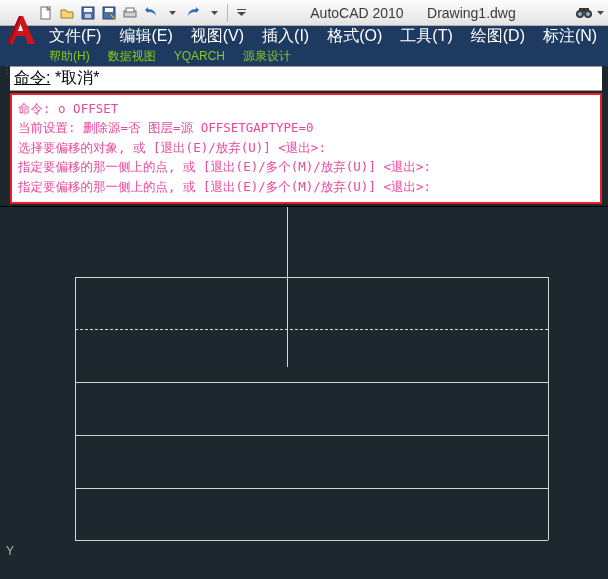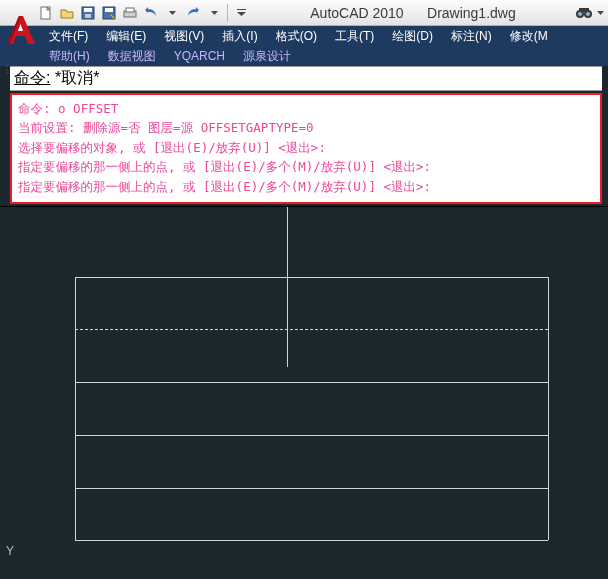--- a/index.html
+++ b/index.html
@@ -10,23 +10,23 @@
   .app-menu-btn { width: 34px; height: 26px; display: flex; align-items: center; justify-content: center; position: relative; }
   .qat { display: flex; align-items: center; gap: 1px; padding-left: 2px; }
   .qat-btn { width: 20px; height: 20px; display: flex; align-items: center; justify-content: center; cursor: pointer; }
   .qat svg { display: block; }
   .qat-sep { width:1px; height:18px; background:#b8b8b8; margin:0 2px; }
   .title-center { flex: 1; text-align: center; color: #3a3a3a; font-size: 14px; }
   .title-right { display: flex; align-items: center; padding-right: 4px; gap: 6px; }
   .search-box { display:flex; align-items:center; gap:2px; }
 
   
-  .menu-bar { height: 20px; background: #1f3a60; color: #ffffff; display: flex; align-items: center; padding-left: 40px; font-size: 12px; }
+  .menu-bar { height: 20px; background: #1f3a60; color: #ffffff; display: flex; align-items: center; padding-left: 40px; font-size: 16px; }
   .menu-bar .menu-item { padding: 0 9px; line-height: 20px; cursor: pointer; white-space: nowrap; }
-  .menu-bar2 { height: 20px; background: #1f3a60; color: #c4b5fd; display: flex; align-items: center; padding-left: 40px; font-size: 12px; }
+  .menu-bar2 { height: 20px; background: #1f3a60; color: #84cc16; display: flex; align-items: center; padding-left: 40px; font-size: 12px; }
   .menu-bar2 .menu-item { padding: 0 9px; line-height: 20px; cursor: pointer; white-space: nowrap; }
 
   
   .big-a { position: absolute; left: 4px; top: 14px; width: 34px; height: 34px; z-index: 5; }
 
   
   .cmd-cancel { background: #ffffff; color: #000; font-size: 16px; padding: 1px 4px; border-top: 1px solid #9a9a9a; border-bottom: 1px solid #9a9a9a; }
   .cmd-cancel .label { text-decoration: underline; }
 
   

